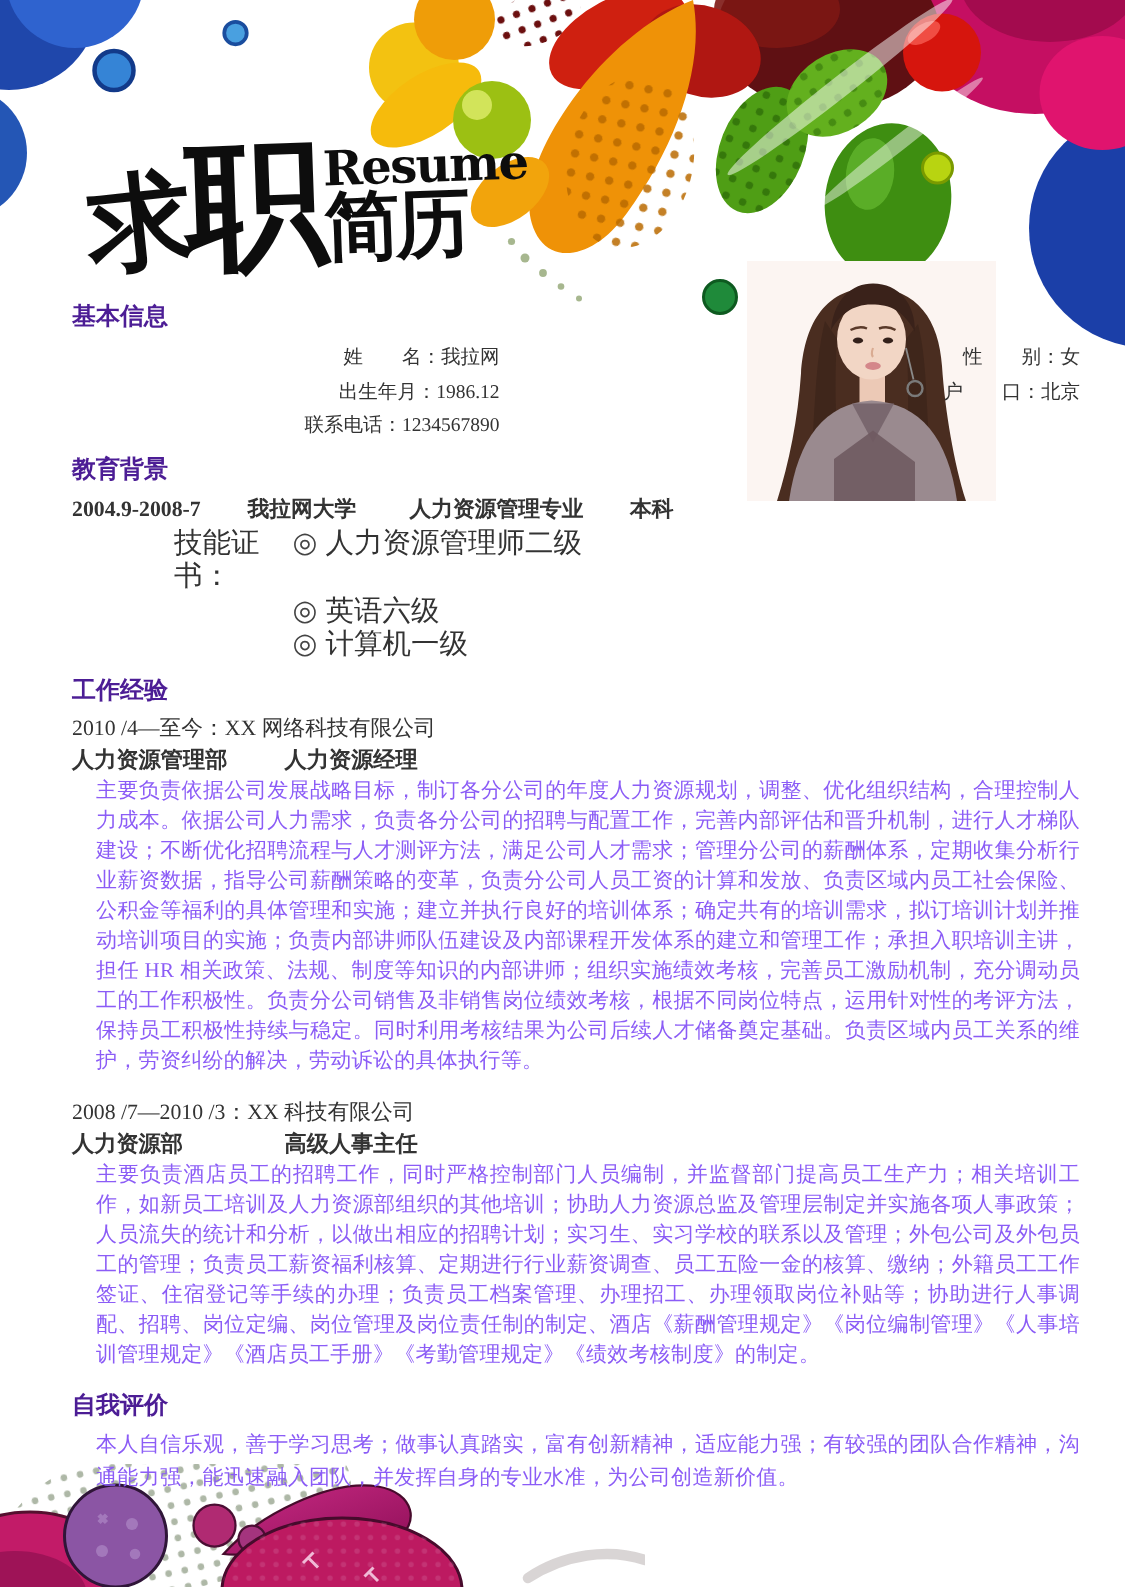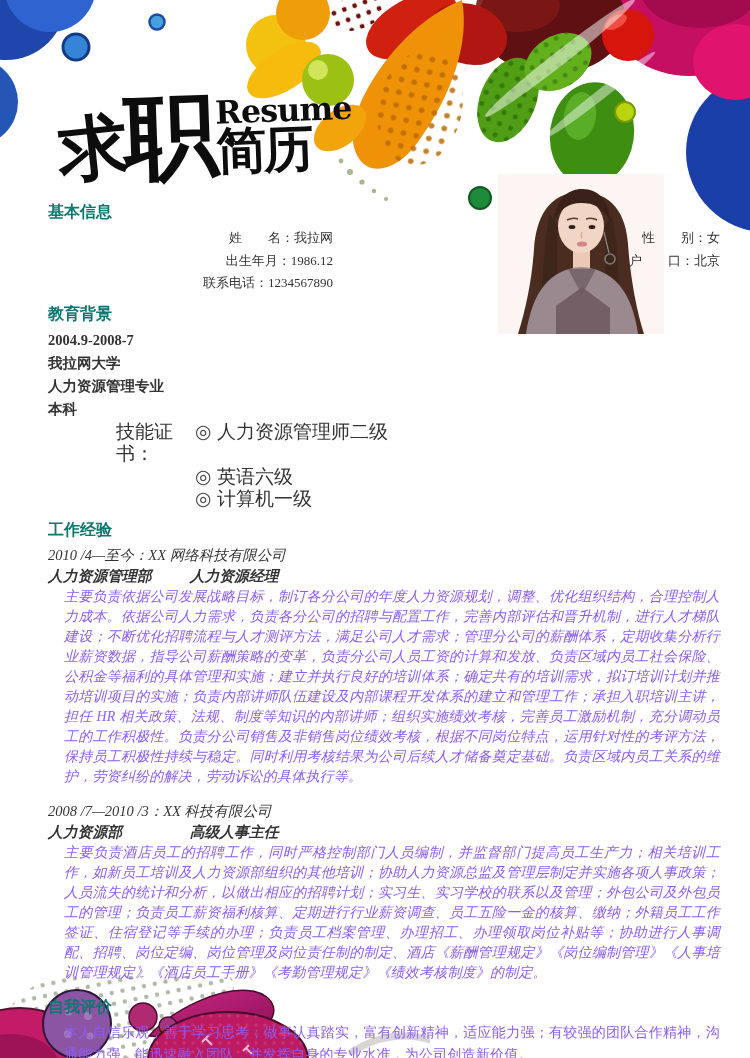--- a/index.html
+++ b/index.html
@@ -26,48 +26,48 @@
   .t-qiu{ font-size:70px; line-height:.92; transform:rotate(-4deg); }
   .t-zhi{ font-size:94px; line-height:.88; margin-left:-4px; }
   .t-col{ display:flex; flex-direction:column; margin-left:-2px; }
   .t-en{ font-size:32px; line-height:1; letter-spacing:-1px;
          font-family:"DejaVu Serif","Liberation Serif",serif; font-weight:900; }
   .t-sub{ font-size:50px; line-height:.95; letter-spacing:-3px; }
 
   
   .content{ position:absolute; left:48px; top:202px; width:672px; }
   .sec-heading{
-    font-size:16px; font-weight:bold; color:#0f766e;
+    font-size:16px; font-weight:bold; color:#4c1d95;
     line-height:20px; margin-bottom:5px;
   }
   .sec{ margin-bottom:9px; }
 
   .info-table{ font-size:13px; line-height:22.5px;text-align:right; }
   .info-row{ display:flex; }
   .cell-l{ width:285px; }
   .cell-r{ flex:1; }
 
-  .edu-row{ font-weight:bold; font-size:14.5px; line-height:23px; display:flex;flex-direction:column; }
+  .edu-row{ font-weight:bold; font-size:14.5px; line-height:23px; display:flex; }
   .e-date{ width:117px; }
   .e-school{ width:108px; }
   .e-major{ width:147px; }
   .cert-block{ font-size:19px; line-height:22.5px; }
   .cert-row{ display:flex; }
   .cert-label{ display:inline-block; margin-left:68px; width:79px; }
   .cert-row.indent{ padding-left:147px; }
   .bullet{ width:14px; margin-right:8px; color:#444; }
 
   .job-period{ font-size:14.5px; line-height:21px; }
   .job-dept-line{ font-size:14.8px; font-weight:bold; line-height:21px; }
   .dept{ display:inline-block; min-width:138px; }
   .para{
     font-size:14px; line-height:20px; text-align:justify;
     letter-spacing:0.2px; color:#8b5cf6;margin-left:16px;
   }
-  .job{ margin-bottom:14px;font-style:italic; }
+  .job{ margin-bottom:14px; }
   .job + .job{ margin-top:0; }
   .selfeval .para{ line-height:22px; }
 </style>
 </head>
 <body>
 
 <div class="page">
 
   <svg class="deco deco-top" width="750" height="340" viewBox="0 0 750 340" aria-hidden="true">
     <defs>

